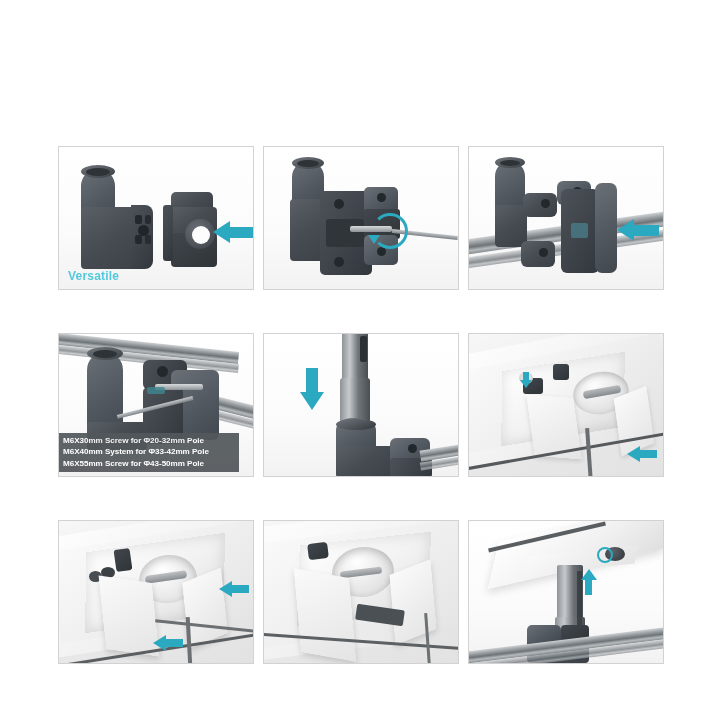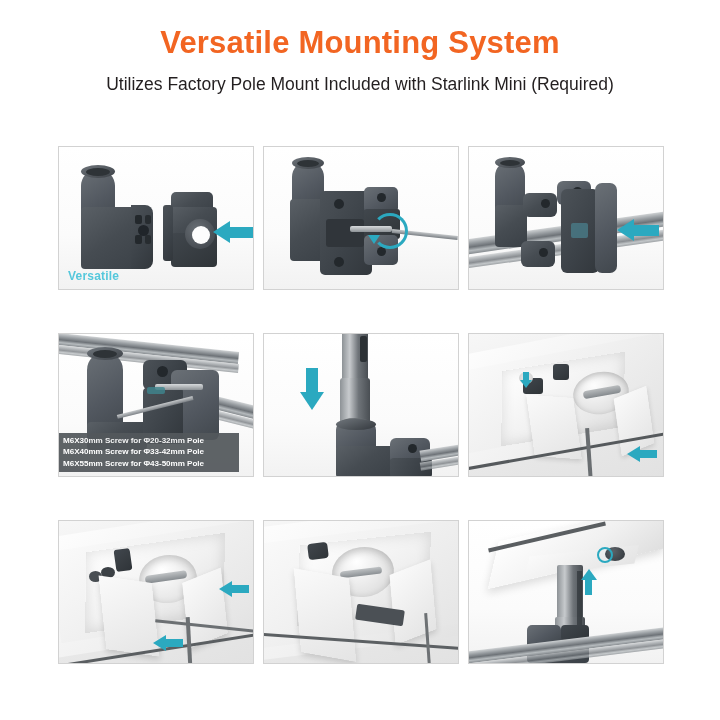--- a/index.html
+++ b/index.html
@@ -74,24 +74,20 @@
   .spec-line{
     display:block;color:#ffffff;font-size:8.1px;font-weight:bold;
     line-height:11.4px;white-space:nowrap;letter-spacing:-.05px;
   }
 </style>
 </head>
 <body>
 
 <div class="page">
 
-  <div class="header">
-    <h1 class="title">Versatile Mounting System</h1>
-    <p class="subtitle">Utilizes Factory Pole Mount Included with Starlink Mini (Required)</p>
-  </div>
 
   <div class="grid">
 
     <div class="panel">
       <div class="scene">
         <div class="bg-floor"></div>
 
         <div class="dk2" style="left:22px;top:22px;width:34px;height:58px;border-radius:17px 17px 3px 3px;"></div>
         <div style="position:absolute;left:22px;top:18px;width:34px;height:13px;border-radius:50%;background:linear-gradient(160deg,#6e747a,#3b4046);"></div>
         <div style="position:absolute;left:27px;top:21px;width:24px;height:8px;border-radius:50%;background:#2e3337;"></div>
@@ -198,21 +194,21 @@
         <div class="dk2" style="left:112px;top:36px;width:48px;height:70px;border-radius:6px;"></div>
         <div class="dk3" style="left:84px;top:54px;width:40px;height:56px;border-radius:4px;"></div>
 
         <div style="position:absolute;left:96px;top:50px;width:48px;height:6px;background:linear-gradient(180deg,#d7dadc,#8d9296);border-radius:2px;"></div>
         <div style="position:absolute;left:88px;top:53px;width:18px;height:7px;background:#3f868f;border-radius:2px;opacity:.8;"></div>
 
         <div style="position:absolute;left:56px;top:62px;width:78px;height:4px;background:linear-gradient(180deg,#c6c9cb,#7c8186);transform:rotate(-14deg);transform-origin:right center;"></div>
       </div>
       <div class="spec-box">
         <span class="spec-line">M6X30mm Screw for Φ20-32mm Pole</span>
-        <span class="spec-line">M6X40mm Screw for Φ33-42mm Pole</span>
+        <span class="spec-line">M6X40mm System for Φ33-42mm Pole</span>
         <span class="spec-line">M6X55mm Screw for Φ43-50mm Pole</span>
       </div>
     </div>
 
     <div class="panel">
       <div class="scene">
         <div class="bg-floor"></div>
 
         <div class="pole-v" style="left:78px;top:-4px;width:26px;height:54px;border-radius:2px;"></div>
         <div style="position:absolute;left:96px;top:2px;width:7px;height:26px;background:#2c3135;border-radius:2px;"></div>

